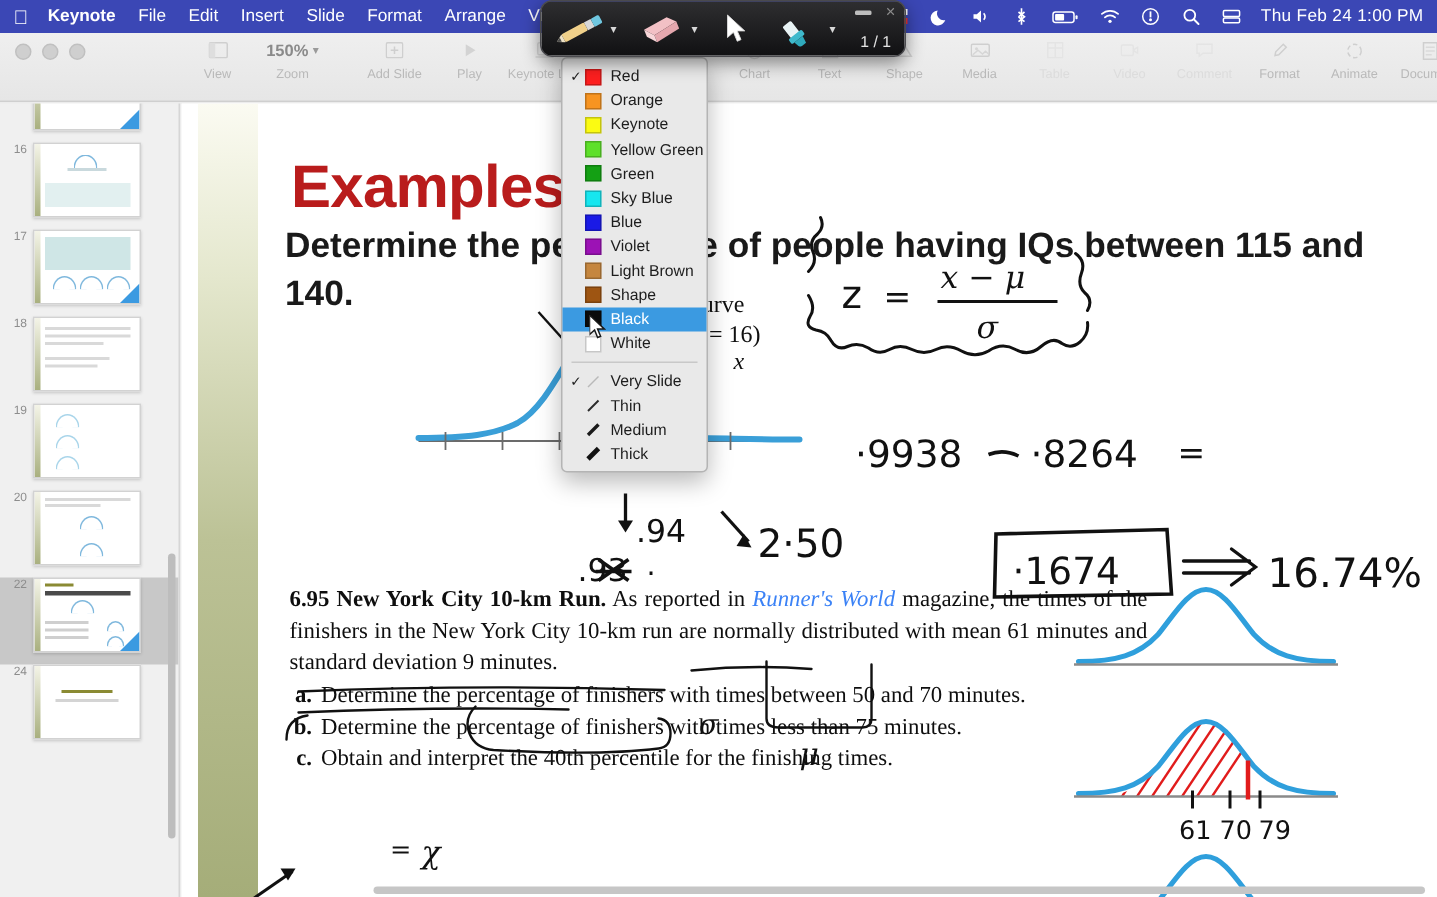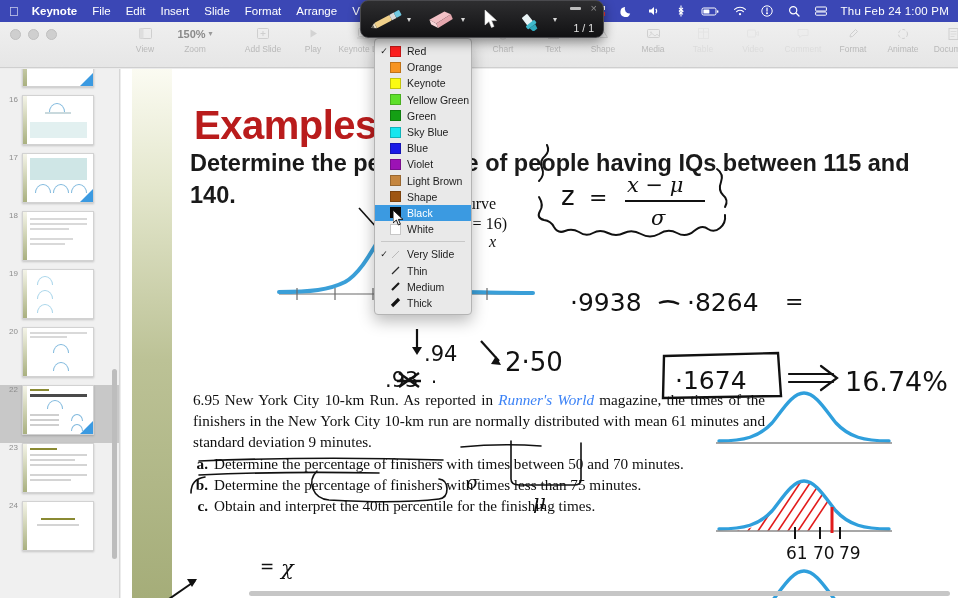--- a/index.html
+++ b/index.html
@@ -123,21 +123,21 @@
   
   .textbook {
     position: absolute; left: 72px; top: 320px; width: 572px;
     font-family: "Liberation Serif", serif; color: #0e0e0e;
   }
   .tb-line { font-size: 15.2px; line-height: 1.395; text-align: justify; }
   .tb-item-row { display: flex; font-size: 15.2px; line-height: 1.395; }
   .tb-item-row .lt { font-weight: bold; width: 21px; flex: 0 0 21px; text-align: right; padding-right: 6px; }
   .tb-item-row .bd { flex: 1 1 auto; text-align: justify; }
   .mag { color: #3b82f6; font-style: italic; }
-  .b { font-weight: normal; }
+  .b { font-weight: bold; }
 
   
   .curvebox { position: absolute; width: 172px; height: 52px; }
 
   
   .ddmenu {
     position: absolute; left: 374px; top: 38px; width: 98px;
     background: #e9e9e9; border: 1px solid #b4b4b4;
     border-radius: 4px; box-shadow: 0 6px 16px rgba(0,0,0,.28);
     padding: 4px 0 3px 0; z-index: 50;
@@ -482,32 +482,20 @@
             <div class="tbump" style="left:24px;top:14px"></div>
             <div class="tband" style="top:28px;height:2px;background:#cfcfcf;right:34px"></div>
             <div class="tband" style="top:33px;height:2px;background:#cfcfcf;right:34px"></div>
             <div class="tband" style="top:38px;height:2px;background:#cfcfcf;right:34px"></div>
             <div class="tbump" style="left:48px;top:28px;width:12px;height:7px"></div>
             <div class="tbump" style="left:48px;top:38px;width:12px;height:7px"></div>
             <div class="corner"></div>
           </div>
         </div>
 
-        <div class="thumbrow">
-          <div class="thumbnum">23</div>
-          <div class="thumb">
-            <div class="olive"></div>
-            <div class="tband" style="top:4px;height:2px;background:#8a8a33;right:36px"></div>
-            <div class="tband" style="top:10px;height:2px;background:#d4d4d4"></div>
-            <div class="tband" style="top:15px;height:2px;background:#d4d4d4;right:18px"></div>
-            <div class="tband" style="top:20px;height:2px;background:#d4d4d4"></div>
-            <div class="tband" style="top:30px;height:2px;background:#d4d4d4"></div>
-            <div class="tband" style="top:35px;height:2px;background:#d4d4d4;right:22px"></div>
-          </div>
-        </div>
 
         <div class="thumbrow">
           <div class="thumbnum">24</div>
           <div class="thumb">
             <div class="olive"></div>
             <div class="tband" style="top:16px;height:2px;background:#8a8a33;left:18px;right:18px"></div>
             <div class="tband" style="top:22px;height:2px;background:#d4d4d4;left:14px;right:14px"></div>
           </div>
         </div>
 

